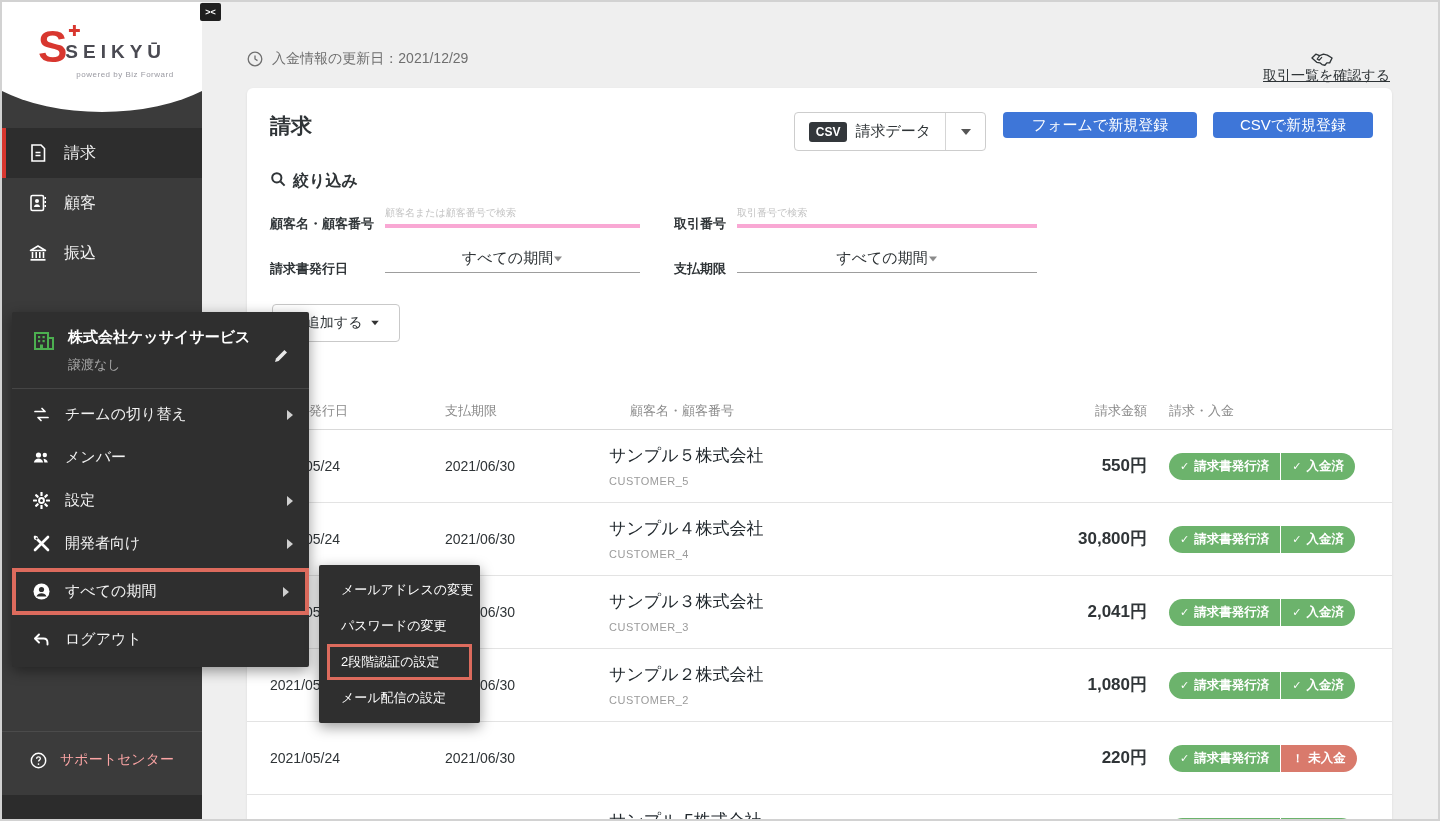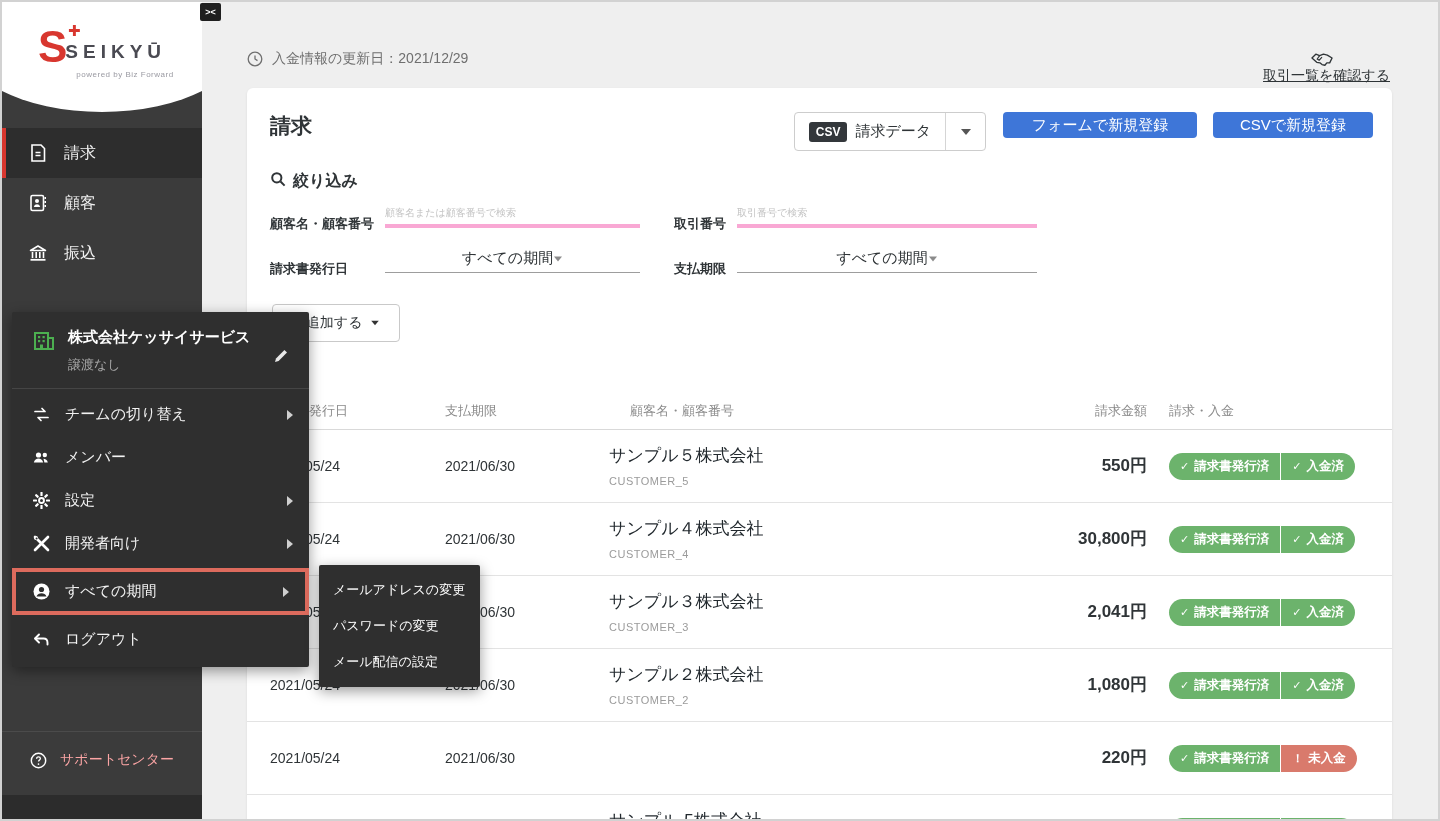--- a/index.html
+++ b/index.html
@@ -107,21 +107,21 @@
   .acct-sub { margin-left:36px; margin-top:9px; font-size:13px; color:#a9a9a9; }
   .acct-pencil { position:absolute; right:20px; top:36px; width:16px; height:16px; cursor:pointer; }
   .acct-sep { border-top:1px solid #454545; margin:2px 0 4px 0; }
   .menu-item { position:relative; height:43px; display:flex; align-items:center; padding-left:20px; color:#f2f2f2; cursor:pointer; }
   .menu-item .ic { width:19px; height:19px; margin-right:14px; flex:0 0 auto; }
   .menu-item .lbl { font-size:15px; }
   .menu-item .caret-right { position:absolute; right:16px; width:0; height:0; border-top:5px solid transparent; border-bottom:5px solid transparent; border-left:6px solid #cfcfcf; }
   .menu-item.highlight { border:4px solid var(--highlight_red,#dd6b5d); height:47px; margin:3px 0; padding-left:16px; }
 
   .sub-menu { position:absolute; left:317px; top:563px; width:161px; background:var(--popup_bg,#2f2f2f); z-index:51;
-    box-shadow:0 4px 14px rgba(0,0,0,0.4); border-radius:2px; padding:7px 0; }
+    box-shadow:0 4px 14px rgba(0,0,0,0.4); border-radius:2px; padding:7px 8px; }
   .sub-item { height:36px; display:flex; align-items:center; padding-left:14px; color:#fff; font-size:13px; cursor:pointer; white-space:nowrap; }
   .sub-item.highlight { border:3px solid var(--highlight_red,#dd6b5d); padding-left:11px; }
 
   svg { display:block; }
 </style>
 </head>
 <body>
 
 <div class="frame">
 
@@ -481,18 +481,21 @@
     </div>
   </div>
 
   <div class="sub-menu">
     <div class="sub-item">
         <span>メールアドレスの変更</span>
       </div>
     <div class="sub-item">
         <span>パスワードの変更</span>
       </div>
+    <div class="sub-item highlight">
+        <span>2段階認証の設定</span>
+      </div>
     <div class="sub-item">
         <span>メール配信の設定</span>
       </div>
   </div>
 
 </div>
 
 </body></html>

